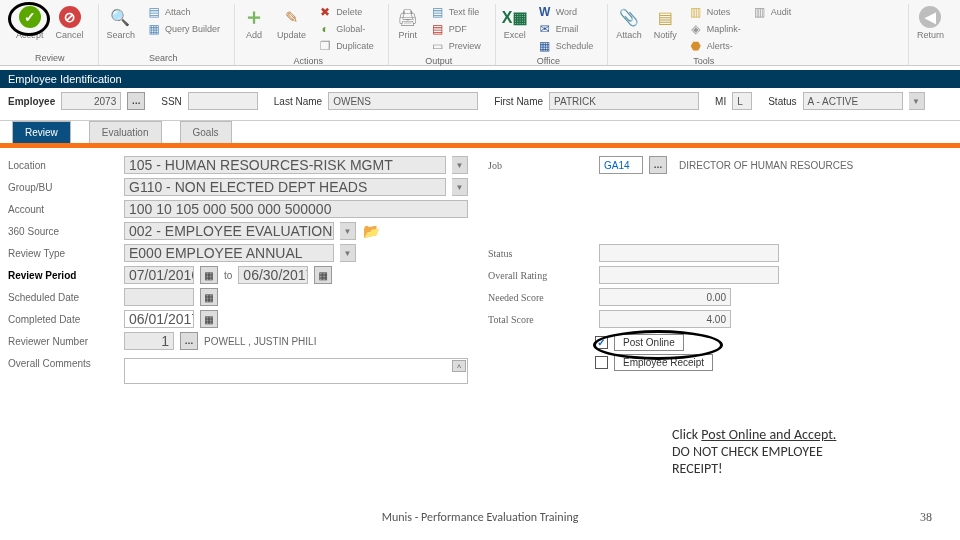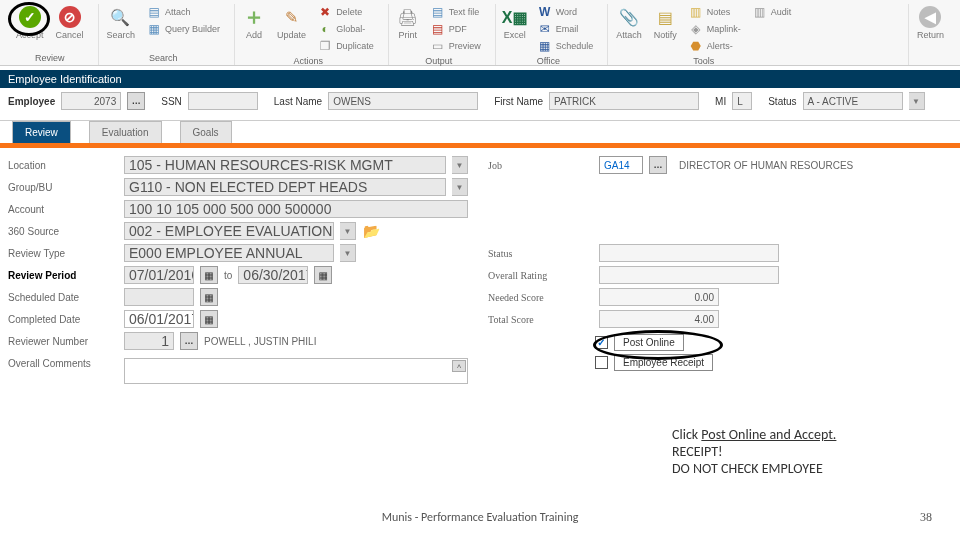--- a/index.html
+++ b/index.html
@@ -144,21 +144,21 @@
   .cal-btn {
     width:18px;height:18px;border:1px solid #999;background:#ddd;
     display:inline-flex;align-items:center;justify-content:center;
     font-size:10px;cursor:pointer;
   }
   .right-col .frow .flabel { width:105px;font-family:Liberation Serif, serif; }
   .right-val {
     border:1px solid #bbb;height:18px;background:#f5f5f5;
     padding:1px 4px;font-size:10px;display:flex;align-items:center;
     justify-content:flex-end;
-    width:120px;color:#555;
+    width:132px;color:#555;
   }
   .chk-row { display:flex; align-items:center; gap:6px; height:20px; padding-left:2px;}
   .chk {
     width:13px;height:13px;border:1px solid #555;background:#fff;
     display:inline-flex;align-items:center;justify-content:center;
     font-size:10px;color:#0066cc;font-weight:bold;
   }
   .chk.checked::after { content:"✓"; }
   .chk-lbl {
     border:1px solid #888; padding:2px 8px; font-size:10px;
@@ -491,18 +491,18 @@
       <span class="chk"></span>
       <span class="chk-lbl">Employee Receipt</span>
     </div>
   </div>
 </div>
 
 <div class="instruction">
   <div>
     <span>Click </span><span class="u">Post Online and Accept.</span>
   </div>
+  <div>DO NOT CHECK EMPLOYEE</div>
   <div>RECEIPT!</div>
-  <div>DO NOT CHECK EMPLOYEE</div>
 </div>
 
 <div class="footer-left">Munis - Performance Evaluation Training</div>
 <div class="footer-right">38</div>
 
 </body></html>

